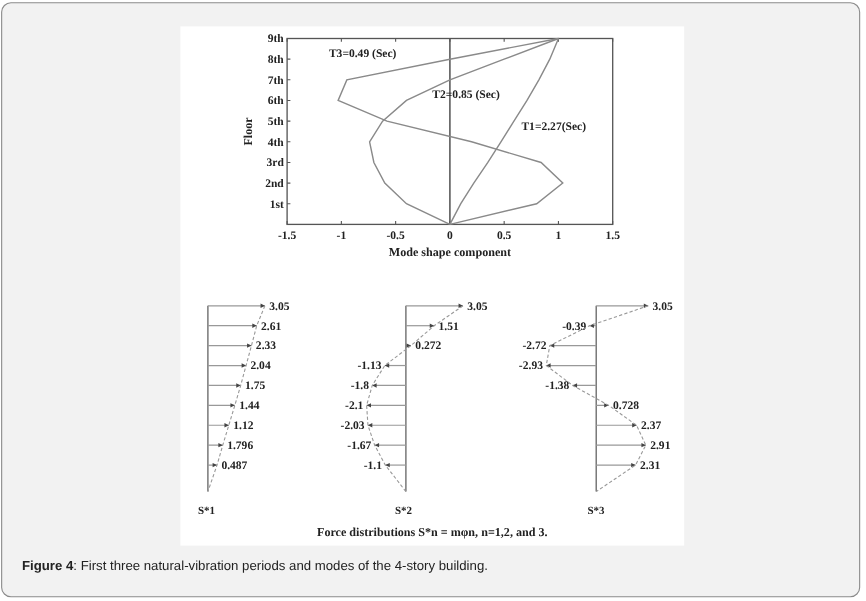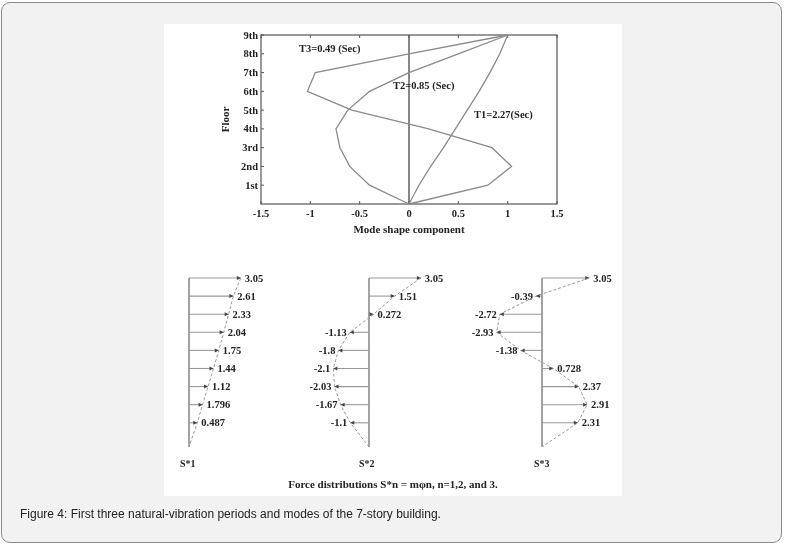--- a/index.html
+++ b/index.html
@@ -3,21 +3,21 @@
 <meta charset="utf-8">
 <style>
   html, body { margin:0; padding:0; }
   body { width:787px; height:546px; background:#ffffff; position:relative; overflow:hidden; font-family:"Liberation Sans", sans-serif; }
   .frame { position:absolute; left:1px; top:2px; width:781px; height:541px; background:#f2f2f2; border:1px solid #8a8a8a; border-radius:9px; box-sizing:border-box; }
   .figure { position:absolute; left:164px; top:24px; width:458px; height:472px; background:#ffffff; }
   .figure svg { position:absolute; left:0; top:0; }
   .svgtext { font-family:"Liberation Serif", serif; font-weight:bold; fill:#222; }
   .subcap { position:absolute; left:0; width:458px; top:454px; text-align:center; font-family:"Liberation Serif", serif; font-size:11px; color:#222;font-weight:bold; }
   .caption { position:absolute; left:20px; top:507px; font-size:12px; color:#222; }
-  .caption b { font-weight:normal; }
+  .caption b { font-weight:bold; }
 </style>
 </head>
 <body>
 
 <div class="frame"></div>
 
 <div class="figure">
   <svg id="figsvg" width="458" height="472" viewBox="0 0 458 472">
       <rect x="97" y="11" width="296" height="169" fill="none" stroke="#555" stroke-width="1.2"></rect>
       <line x1="245" y1="11" x2="245" y2="180" stroke="#555" stroke-width="1.4"></line>
@@ -155,13 +155,13 @@
       <text x="427.105" y="384.20000000000005" text-anchor="start" font-size="10.5" class="svgtext">2.91</text>
       <line x1="378" y1="398.8" x2="413.805" y2="398.8" stroke="#999" stroke-width="1.1"></line>
       <polygon points="413.805,398.8 409.805,396.8 409.805,400.8" fill="#444"></polygon>
       <text x="417.805" y="402.3" text-anchor="start" font-size="10.5" class="svgtext">2.31</text>
       <polyline points="425.3,254.0 372.0,272.1 335.8,290.2 332.6,308.3 356.6,326.4 389.3,344.5 414.7,362.6 423.1,380.7 413.8,398.8 378,422.9" fill="none" stroke="#999" stroke-width="1" stroke-dasharray="3,2"></polyline>
       <text x="370" y="442.9" font-size="10" class="svgtext">S*3</text>
     </svg>
   <div class="subcap">Force distributions S*n = mφn, n=1,2, and 3.</div>
 </div>
 
-<div class="caption"><b>Figure 4</b><span>: First three natural-vibration periods and modes of the 7-story building.</span></div>
+<div class="caption"><b>Figure 4</b><span>: First three natural-vibration periods and modes of the 4-story building.</span></div>
 
 </body></html>

